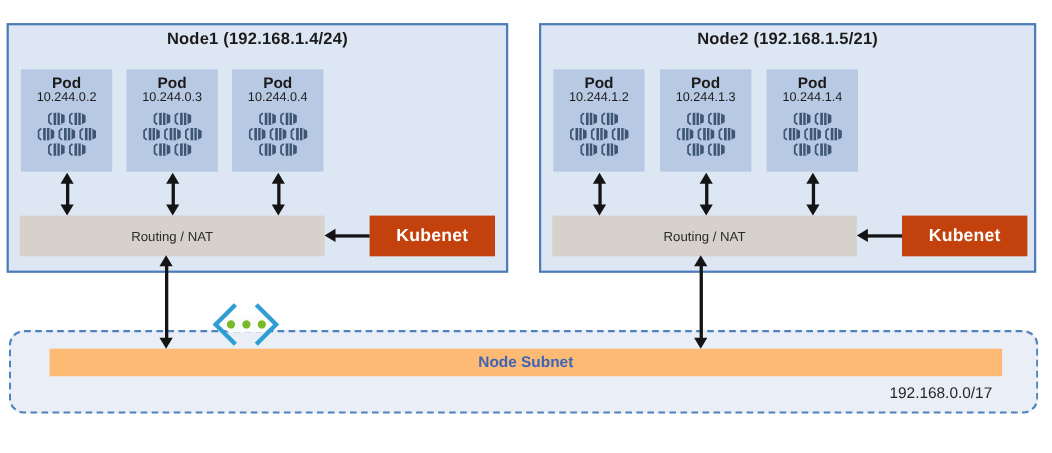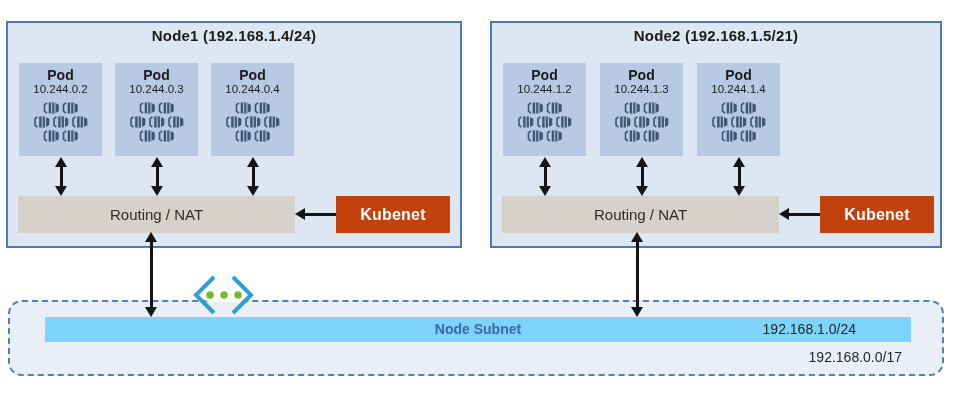--- a/index.html
+++ b/index.html
@@ -21,21 +21,21 @@
   .pod{
     position:absolute;top:40px;width:83px;height:93px;background:#b7c9e3;
     display:flex;flex-direction:column;align-items:center;
   }
   .pod-label{margin-top:5px;font-size:14px;font-weight:700;color:#1b1b1b;line-height:15px;}
   .pod-ip{font-size:11.5px;color:#1b1b1b;line-height:13px;}
   .pod-cluster{margin-top:6px;}
   
   .router{
     position:absolute;left:10px;top:173px;width:277px;height:37px;
-    background:#d6d2cb;color:#2b2b2b;font-size:15px;
+    background:#d6d2cb;color:#2b2b2b;font-size:12px;
     display:flex;align-items:center;justify-content:center;
   }
   .kubenet{
     position:absolute;left:328px;top:173px;width:114px;height:37px;
     background:#c2410c;color:#ffffff;font-size:16px;font-weight:700;
     display:flex;align-items:center;justify-content:center;letter-spacing:.2px;
   }
   
   .arrow-v{position:absolute;width:3px;background:#141414;z-index:5;}
   .arrow-v::before{
@@ -54,21 +54,21 @@
     content:"";position:absolute;left:-9px;top:-5px;
     border-top:6.5px solid transparent;border-bottom:6.5px solid transparent;
     border-right:10px solid #141414;
   }
   
   .vnet{
     position:absolute;left:8px;top:300px;width:936px;height:76px;
     background:#e9eef7;border:2px dashed #4f81bd;border-radius:14px;box-sizing:border-box;
   }
   .subnet-bar{
-    position:absolute;left:35px;top:15px;width:866px;height:25px;background:#7dd3fc;
+    position:absolute;left:35px;top:15px;width:866px;height:25px;background:#fdba74;
   }
   .subnet-label{
     position:absolute;left:0;width:100%;text-align:center;line-height:25px;
     font-size:14px;font-weight:700;color:#3d65b5;
   }
   .subnet-cidr{
     position:absolute;right:55px;top:0;line-height:25px;font-size:14px;color:#262626;
   }
   .vnet-label{
     position:absolute;left:38px;top:44px;font-size:18px;font-weight:700;color:#2a5ac4;
@@ -171,21 +171,20 @@
     <div class="arrow-h" style="left:296px;top:190px;width:32px;"></div>
     <div class="kubenet">Kubenet</div>
   </div>
 
   <div class="arrow-v" style="left:150px;top:241px;height:67px;"></div>
   <div class="arrow-v" style="left:636px;top:241px;height:67px;"></div>
 
   <div class="vnet">
     <div class="subnet-bar">
       <div class="subnet-label">Node Subnet</div>
-      <div class="subnet-cidr">192.168.1.0/24</div>
     </div>
     <div class="vnet-cidr">192.168.0.0/17</div>
   </div>
 
   <svg class="vnet-icon" width="62" height="44" viewBox="0 0 62 44">
     <rect x="10" y="13" width="42" height="15" rx="7" fill="#fbfcfe"></rect>
     <polyline points="21,3 3,21 21,39" fill="none" stroke="#2e9ed4" stroke-width="4"></polyline>
     <polyline points="40,3 58,21 40,39" fill="none" stroke="#2e9ed4" stroke-width="4"></polyline>
     <circle cx="17" cy="21" r="4.5" fill="#79b928" stroke="#ffffff" stroke-width="1.5"></circle>
     <circle cx="31" cy="21" r="4.5" fill="#79b928" stroke="#ffffff" stroke-width="1.5"></circle>

